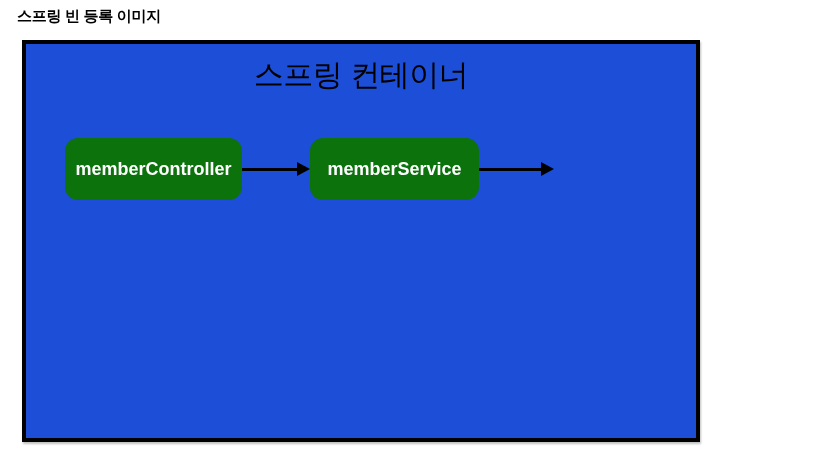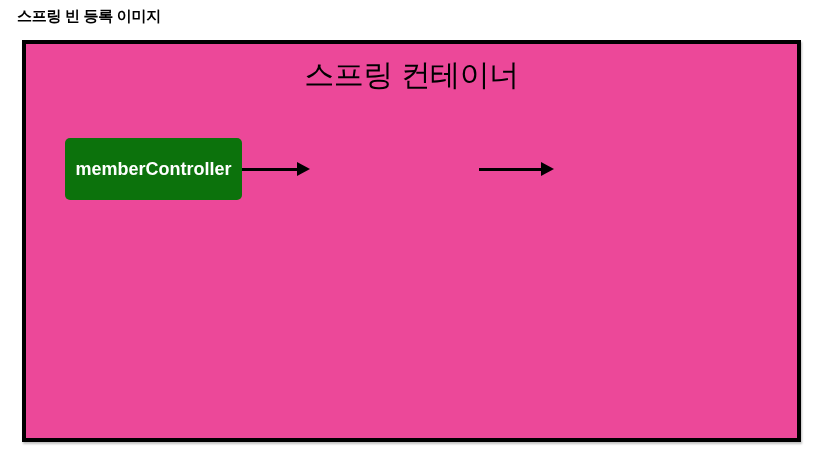--- a/index.html
+++ b/index.html
@@ -18,42 +18,42 @@
     left: 17px; top: 7px;
     font-size: 15px;
     font-weight: 700;
     color: #000000;
     letter-spacing: -0.3px;
     white-space: nowrap;
   }
   .container-box {
     position: absolute;
     left: 22px; top: 40px;
-    width: 779px; height: 402px;
+    width: 678px; height: 402px;
     border: 4px solid var(--container-border, #000000);
-    background: #ec4899;
+    background: #1d4ed8;
     box-shadow: 1px 2px 2px rgba(0,0,0,0.25);
     text-decoration: underline;
   }
   .container-title {
     position: absolute;
     left: 0; top: 11px;
     width: 100%;
     text-align: center;
     font-size: 30px;
     font-weight: 400;
     color: #000000;
     letter-spacing: -0.5px;
     white-space: nowrap;
   }
   .bean {
     position: absolute;
     top: 94px;
     height: 62px;
-    border-radius: 5px;
+    border-radius: 13px;
     background: var(--bean-background, #0c720c);
     color: var(--bean-text, #ffffff);
     font-size: 18px;
     font-weight: 700;
     display: flex;
     align-items: center;
     justify-content: center;
     white-space: nowrap;
   }
   .bean-1 { left: 39px;  width: 177px; }
@@ -92,20 +92,21 @@
 
     <div class="container-title">스프링 컨테이너</div>
 
     <div class="bean bean-1">memberController</div>
 
     <div class="arrow arrow-1">
       <span class="arrow-line"></span>
       <span class="arrow-head"></span>
     </div>
 
+    <div class="bean bean-2">memberService</div>
 
     <div class="arrow arrow-2">
       <span class="arrow-line"></span>
       <span class="arrow-head"></span>
     </div>
 
 
   </div>
 </div>
 

